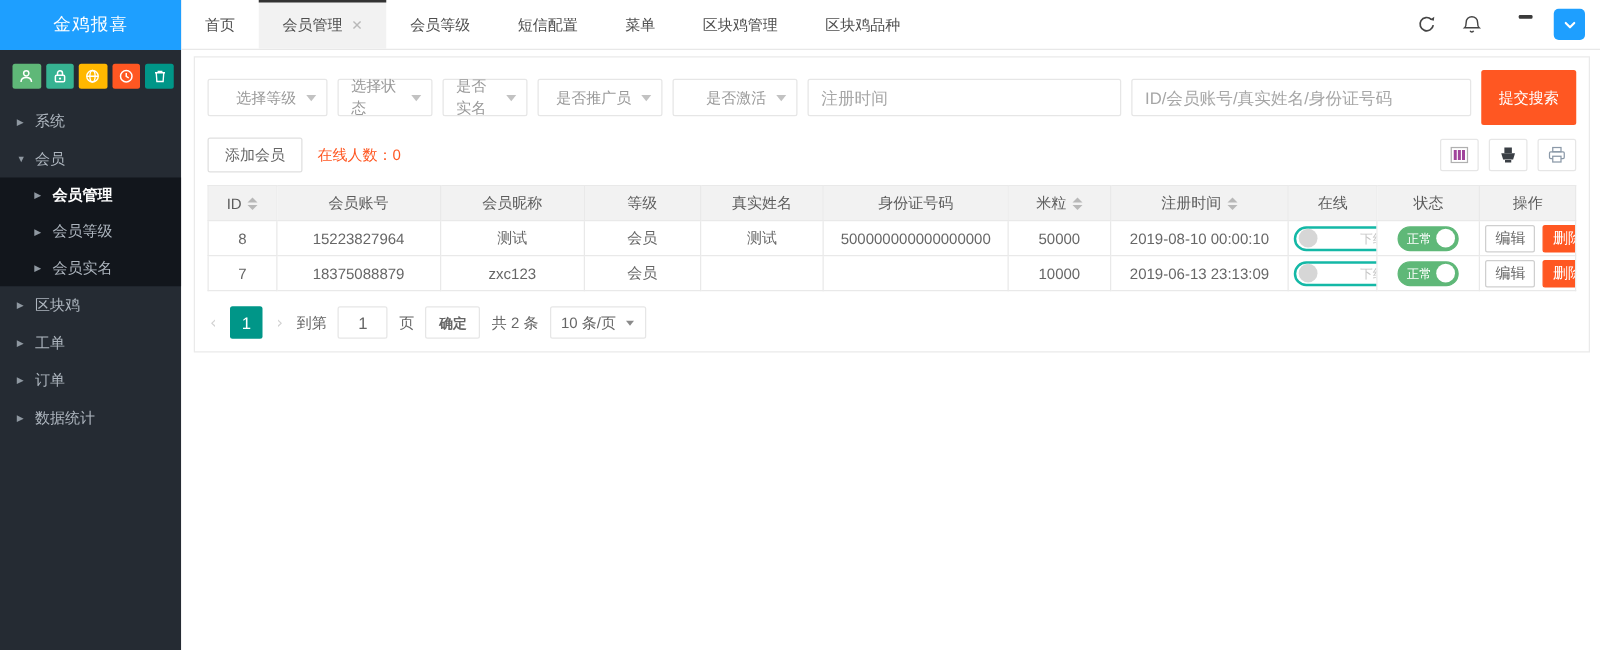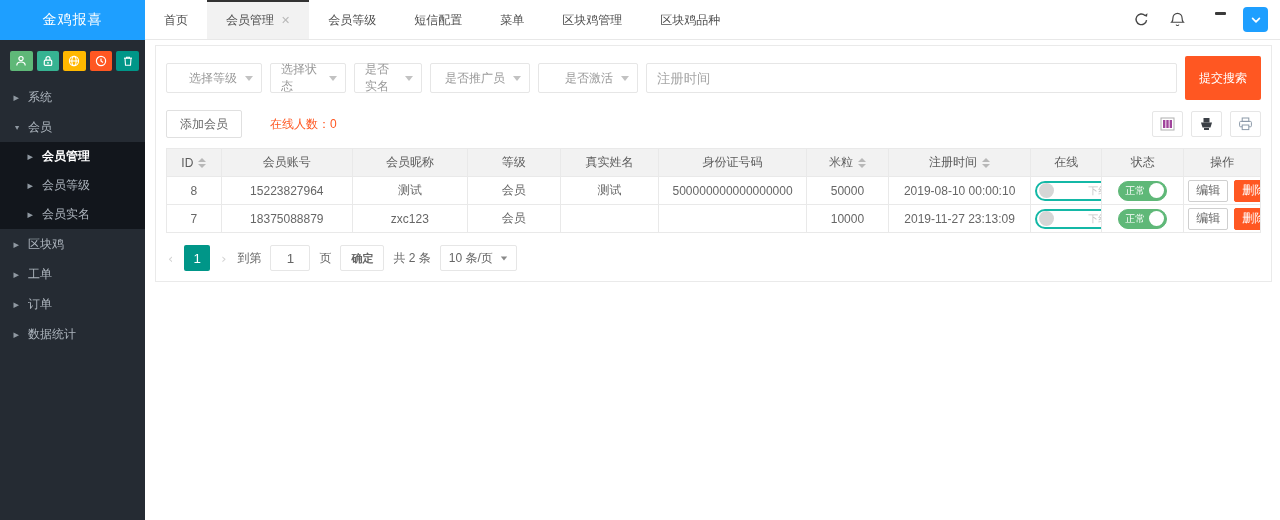--- a/index.html
+++ b/index.html
@@ -38,21 +38,21 @@
 
   .filter-row { display:flex; align-items:center; gap:8px; }
   .select { height:30px; border:1px solid #e6e6e6; border-radius:2px; background:#fff; color:#999; display:flex; align-items:center; justify-content:flex-end; padding:0 8px 0 10px; cursor:pointer; flex-shrink:0; }
   .sel-caret { width:0; height:0; border-left:4px solid transparent; border-right:4px solid transparent; border-top:5px solid #c2c2c2; margin-left:8px; }
   .txt-input { height:30px; border:1px solid #e6e6e6; border-radius:2px; padding:0 10px; color:#666; outline:none; }
   .txt-input::placeholder { color:#a6a6a6; }
   .inp-date { flex:1; min-width:120px; }
   .inp-search { width:272px; flex-shrink:0; }
   .btn-orange { height:44px; padding:0 14px; background:#ff5722; color:#fff; border:none; border-radius:2px; cursor:pointer; font-size:12px; flex-shrink:0; }
 
-  .toolbar { display:flex; align-items:center; gap:28px; margin-top:10px; }
+  .toolbar { display:flex; align-items:center; gap:12px; margin-top:10px; }
   .btn-default { height:28px; padding:0 13px; background:#fff; border:1px solid #e0e0e0; border-radius:2px; color:#666; cursor:pointer; font-size:12px; }
   .online-count { color:#ff5722; }
   .tool-icons { margin-left:auto; display:flex; gap:8px; }
   .tool-btn { width:31px; height:26px; background:#fff; border:1px solid #e6e6e6; border-radius:2px; display:flex; align-items:center; justify-content:center; cursor:pointer; }
 
   table { width:100%; border-collapse:collapse; table-layout:fixed; margin-top:10px; }
   th,td { border:1px solid #e9e9e9; height:28px; text-align:center; padding:0 4px; font-weight:normal; font-size:12px; color:#666; white-space:nowrap; overflow:hidden; }
   th { background:#f2f2f2; color:#5c5c5c; }
   th:nth-child(1){width:5%} th:nth-child(2){width:12%} th:nth-child(3){width:10.5%}
   th:nth-child(4){width:8.5%} th:nth-child(5){width:9%} th:nth-child(6){width:13.5%}
@@ -240,20 +240,21 @@
               <span class="select" style="width: 100px;">
                 <span>是否推广员</span>
                 <i class="sel-caret"></i>
               </span>
               <span class="select" style="width: 100px;">
                 <span>是否激活</span>
                 <i class="sel-caret"></i>
               </span>
             </span>
           <input class="txt-input inp-date" placeholder="注册时间" style="">
+          <input class="txt-input inp-search" placeholder="ID/会员账号/真实姓名/身份证号码" style="">
           <button class="btn-orange">提交搜索</button>
         </div>
 
         <div class="toolbar">
           <button class="btn-default">添加会员</button>
           <span class="online-count">在线人数：0</span>
           <span class="tool-icons">
             <span class="tool-btn">
               <svg width="15" height="14" viewBox="0 0 15 14">
                   <rect x="1" y="1" width="13" height="12" fill="none" stroke="#b0b0b0" stroke-width="1"></rect>
@@ -325,21 +326,21 @@
                 <td><button class="btn-mini btn-edit">编辑</button><button class="btn-mini btn-del">删除</button></td>
               </tr>
               <tr>
                 <td>7</td>
                 <td>18375088879</td>
                 <td>zxc123</td>
                 <td>会员</td>
                 <td></td>
                 <td></td>
                 <td>10000</td>
-                <td>2019-11-27 23:13:09</td>
+                <td>2019-06-13 23:13:09</td>
                 <td><span class="toggle toggle-off">
                     <i class="knob"></i>
                     <em>下线</em>
                   </span></td>
                 <td><span class="toggle toggle-on">
                     <em>正常</em>
                     <i class="knob"></i>
                   </span></td>
                 <td><button class="btn-mini btn-edit">编辑</button><button class="btn-mini btn-del">删除</button></td>
               </tr>

